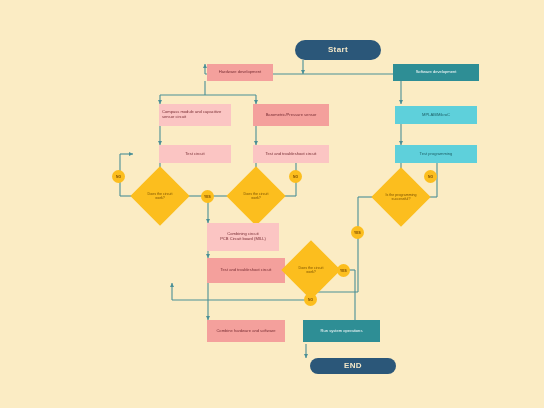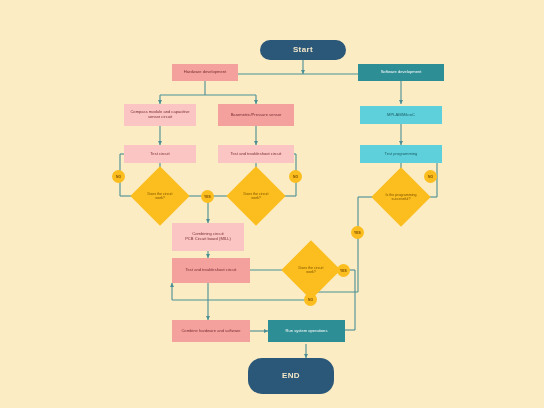--- a/index.html
+++ b/index.html
@@ -26,23 +26,23 @@
     width: 544px;
     height: 408px;
     pointer-events: none;
   }
   .node {
     position: absolute;
     box-sizing: border-box;
     display: flex;
     align-items: center;
     justify-content: center;
-    text-align: center;
     line-height: 1.15;
     color: #ffffff;
+    margin-left: 35px;
   }
   .terminator {
     background: #2b5779;
     border-radius: 14px;
     font-size: 8px;
     font-weight: bold;
     letter-spacing: 0.4px;
     color: #f3e7c8;
   }
   .proc-pink {
@@ -248,21 +248,21 @@
   </div>
 
   <div class="node proc-pink" style="left:172px; top:320px; width:78px; height:22px;">
     <span>Combine hardware and software</span>
   </div>
 
   <div class="node proc-teal" style="left:268px; top:320px; width:77px; height:22px;">
     <span>Run system operations</span>
   </div>
 
-  <div class="node terminator" style="left:248px; top:358px; width:86px; height:36px;">
+  <div class="node terminator" style="left:275px; top:358px; width:86px; height:16px;">
     <span>END</span>
   </div>
 
   <div class="badge" style="left:112px; top:170px; width:13px; height:13px;">
     <span>NO</span>
   </div>
 
   <div class="badge" style="left:289px; top:170px; width:13px; height:13px;">
     <span>NO</span>
   </div>

